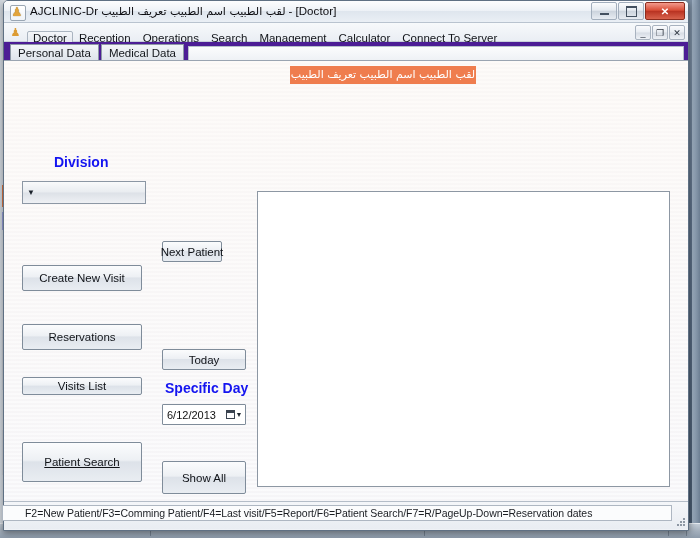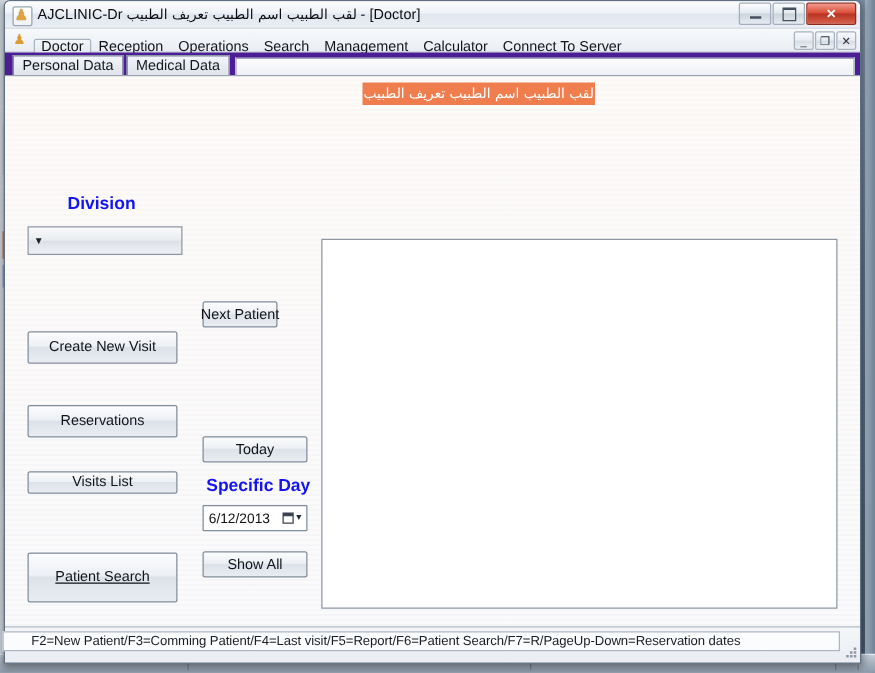--- a/index.html
+++ b/index.html
@@ -314,21 +314,21 @@
     z-index: 3;
     white-space: nowrap;
     cursor: default;
   }
   #btn-create-new-visit { left: 18px; top: 204px;  width: 120px; height: 26px; }
   #btn-reservation      { left: 18px; top: 263px;  width: 120px; height: 26px; }
   #btn-visits-list      { left: 18px; top: 316px;  width: 120px; height: 18px; }
   #btn-patient-search   { left: 18px; top: 381px;  width: 120px; height: 40px; text-decoration: underline; }
   #btn-next-patient     { left: 158px; top: 180px; width: 60px;  height: 21px; }
   #btn-today            { left: 158px; top: 288px; width: 84px;  height: 21px; }
-  #btn-show-all         { left: 158px; top: 380px; width: 84px;  height: 21px; }
+  #btn-show-all         { left: 158px; top: 400px; width: 84px;  height: 33px; }
 
   
   #date-picker {
     position: absolute;
     left: 158px; top: 343px;
     width: 84px; height: 21px;
     border: 1px solid #7f8c9a;
     background: #ffffff;
     box-sizing: border-box;
     display: flex;

